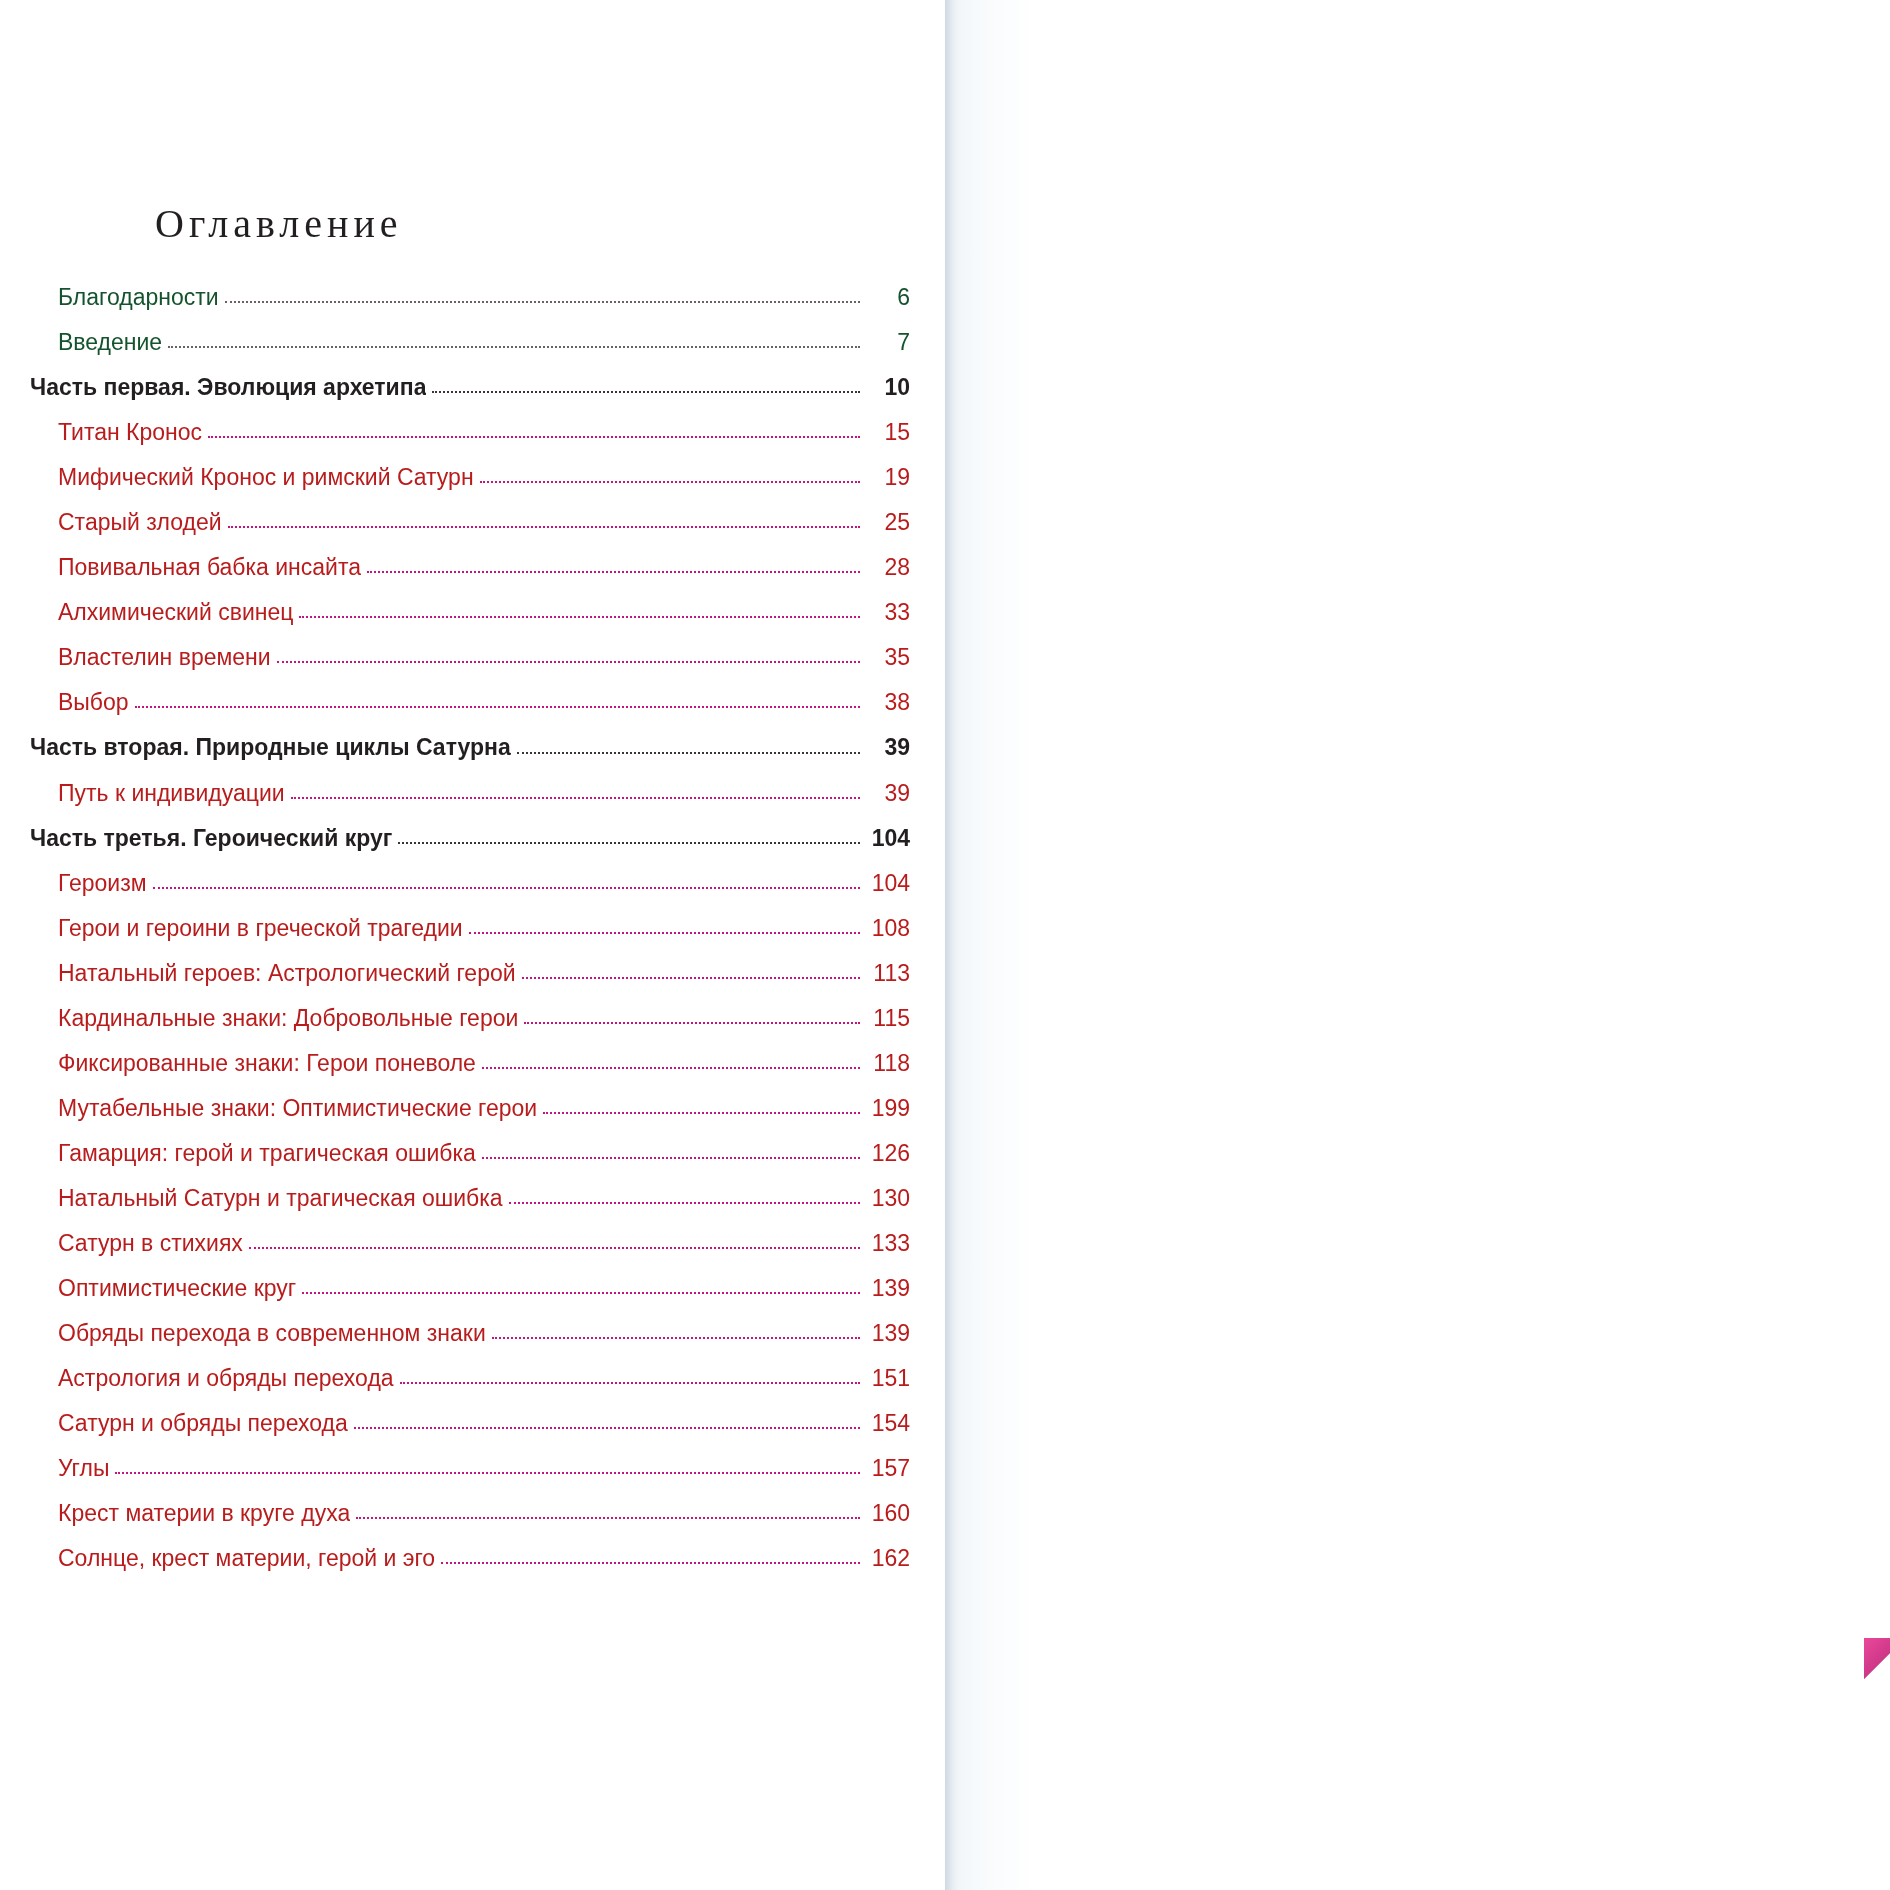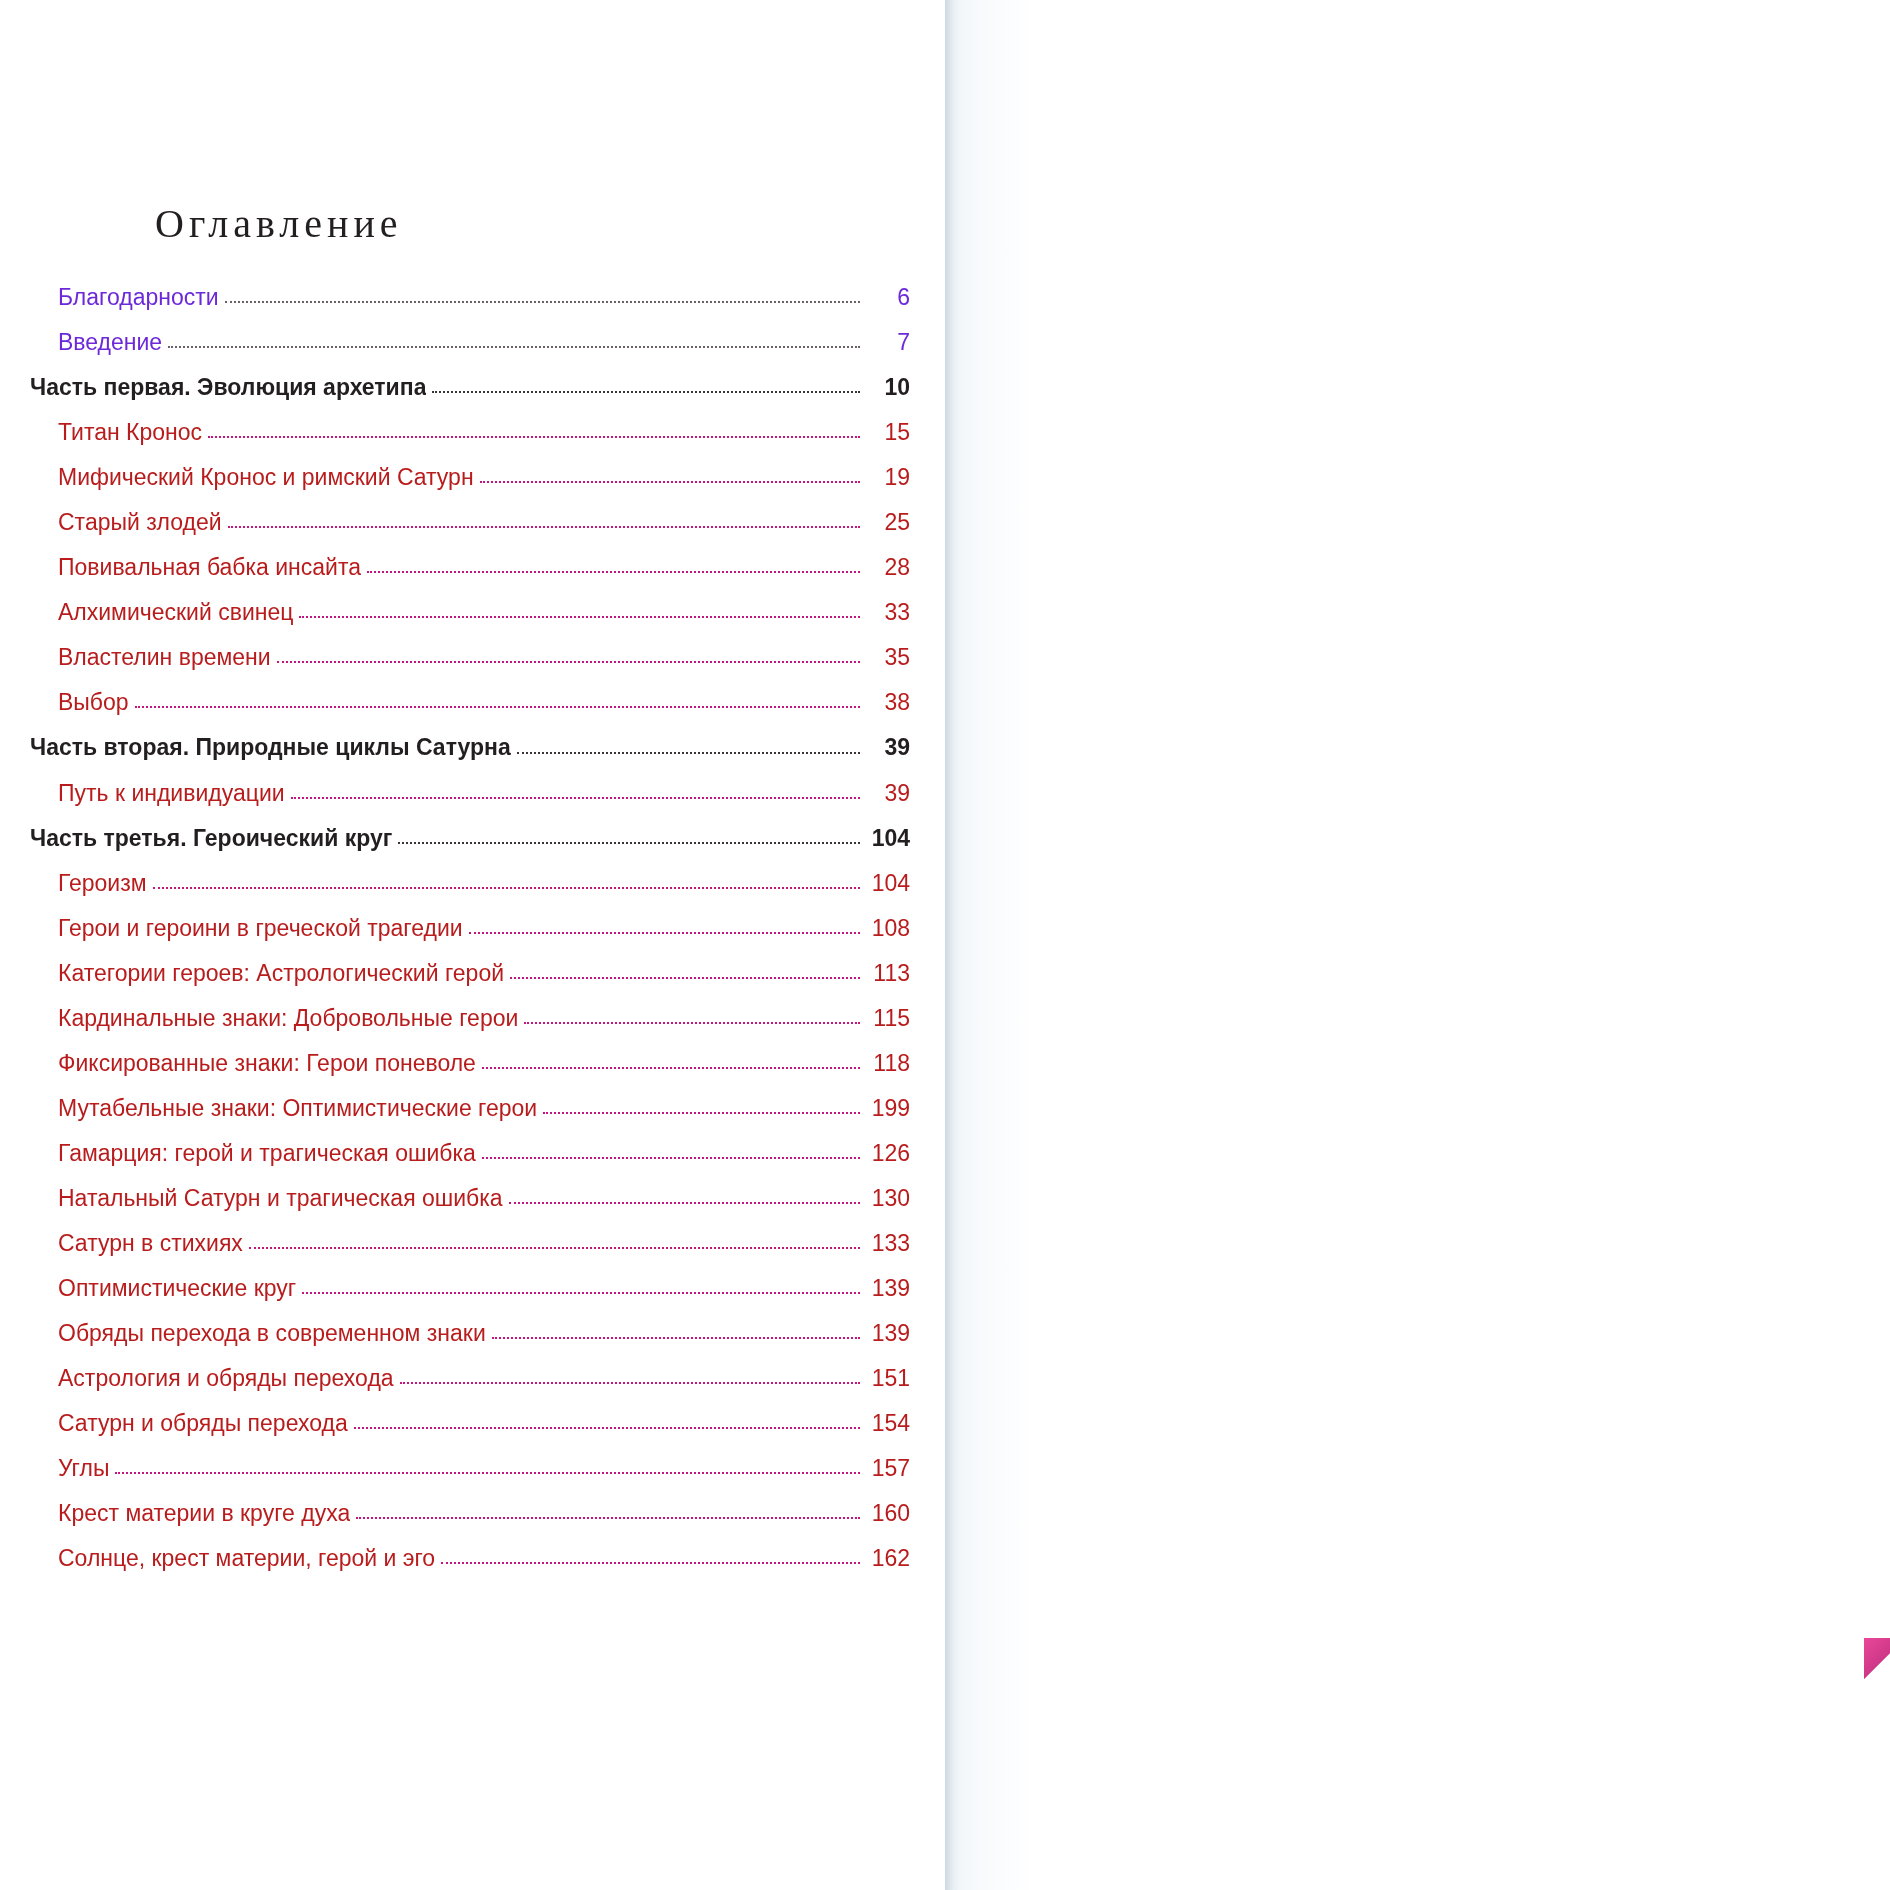--- a/index.html
+++ b/index.html
@@ -99,21 +99,21 @@
   .lvl0 { margin-left: 0px; }
   .lvl1 { margin-left: 28px; }
 
   
   .part {
     font-weight: bold;
     color: #231f20;
     align-items: flex-end;
   }
   .part .dots { border-bottom-color: #3a3338; }
-  .plain   { color: #6d28d9; }
+  .plain   { color: #14532d; }
   .magenta { color: #b91c1c; }
   .magenta .dots { border-bottom-color: #c4157f; }
 </style>
 </head>
 <body>
 
 <div id="page">
 
   <div class="left-page">
     <div class="toc-title">Оглавление</div>
@@ -187,21 +187,21 @@
           <span class="label">Героизм</span>
           <span class="dots"></span>
           <span class="page">104</span>
         </div>
         <div class="row lvl1 magenta">
           <span class="label">Герои и героини в греческой трагедии</span>
           <span class="dots"></span>
           <span class="page">108</span>
         </div>
         <div class="row lvl1 magenta">
-          <span class="label">Категории героев: Астрологический герой</span>
+          <span class="label">Натальный героев: Астрологический герой</span>
           <span class="dots"></span>
           <span class="page">113</span>
         </div>
         <div class="row lvl1 magenta">
           <span class="label">Кардинальные знаки: Добровольные герои</span>
           <span class="dots"></span>
           <span class="page">115</span>
         </div>
         <div class="row lvl1 magenta">
           <span class="label">Фиксированные знаки: Герои поневоле</span>

